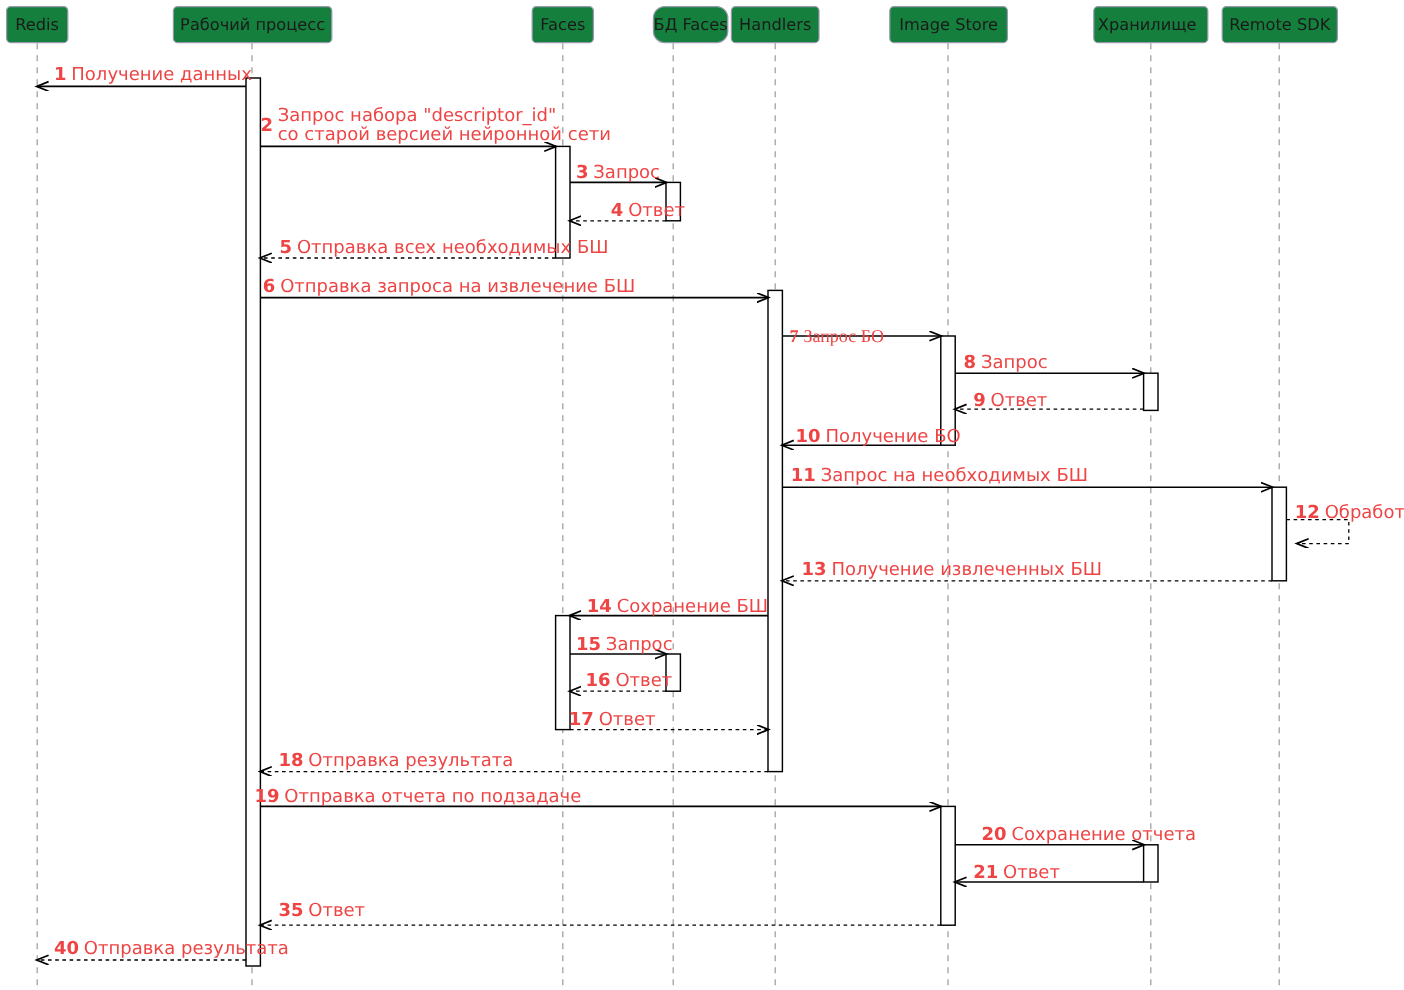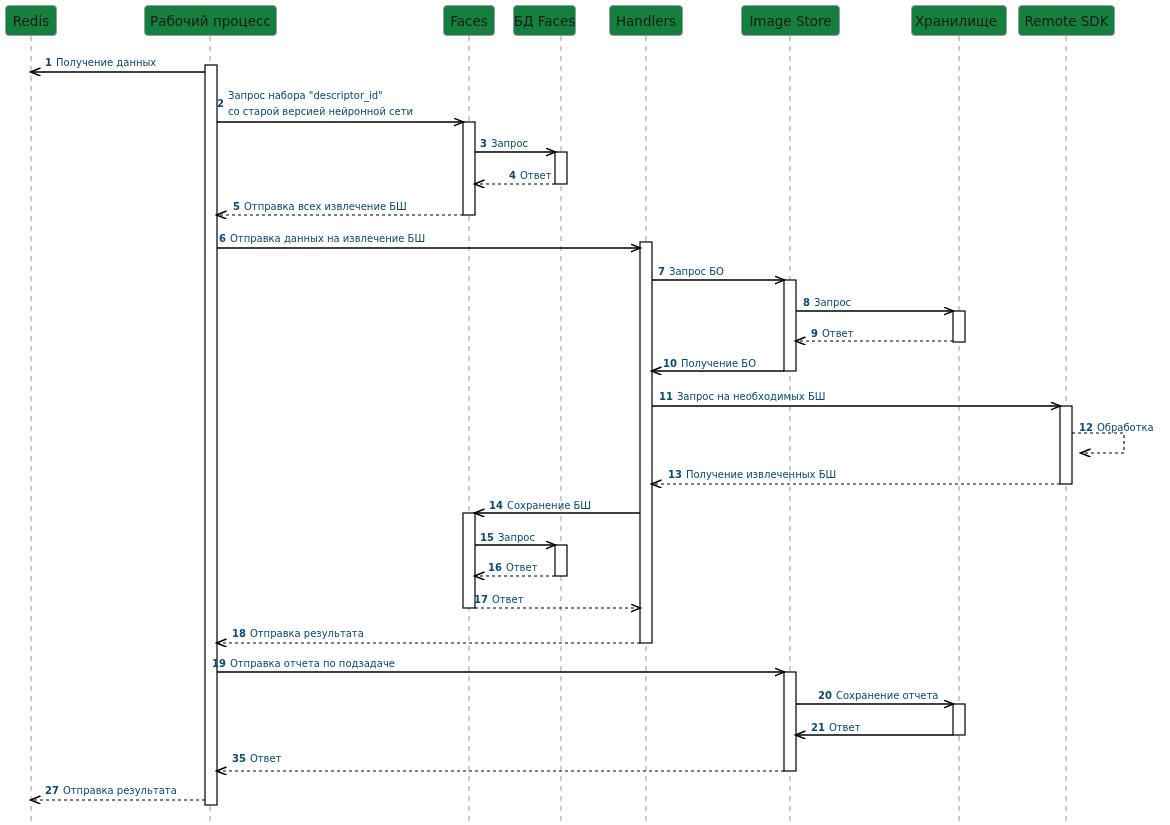--- a/index.html
+++ b/index.html
@@ -29,22 +29,22 @@
     display:flex;
     align-items:center;
     justify-content:center;
     font-size:13.5px;
     color:#1a1a1a;
     white-space:nowrap;
     padding:0 9px;
   }
   .msg-label{
     position:absolute;
-    font-size:10px;
-    color:#0c4a6e;
+    font-size:15px;
+    color:#ef4444;
     white-space:nowrap;
     line-height:15px;
   }
   .msg-num{
     font-weight:bold;
     margin-right:4px;
   }
   .msg-label.two-line{
     line-height:16px;
   }
@@ -125,21 +125,21 @@
   <div id="participant-layer">
       <div class="participant-box" style="left: 5px; top: 5px; width: 52px;">
         <span>Redis</span>
       </div>
       <div class="participant-box" style="left: 144px; top: 5px; width: 133px;">
         <span>Рабочий процесс</span>
       </div>
       <div class="participant-box" style="left: 443px; top: 5px; width: 52px;">
         <span>Faces</span>
       </div>
-      <div class="participant-box" style="left: 513px; top: 5px; width: 63px;">
+      <div class="participant-box" style="left: 544px; top: 5px; width: 63px; border-radius: 10px;">
         <span>БД Faces</span>
       </div>
       <div class="participant-box" style="left: 609px; top: 5px; width: 74px;">
         <span>Handlers</span>
       </div>
       <div class="participant-box" style="left: 741px; top: 5px; width: 99px;">
         <span>Image Store</span>
       </div>
       <div class="participant-box" style="left: 911px; top: 5px; width: 96px; justify-content: flex-end;">
         <span>Хранилище</span>
@@ -147,34 +147,34 @@
       <div class="participant-box" style="left: 1018px; top: 5px; width: 97px;">
         <span>Remote SDK</span>
       </div>
     </div>
   <div id="label-layer">
       <div class="msg-label" style="left: 45px; top: 55px;"><span class="msg-num">1</span><span class="msg-text">Получение данных</span></div>
       <div class="msg-label two-line" style="left: 217px; top: 88px;"><span class="msg-num">2</span><span class="msg-text">Запрос набора "descriptor_id"
 со старой версией нейронной сети</span></div>
       <div class="msg-label" style="left: 480px; top: 136px;"><span class="msg-num">3</span><span class="msg-text">Запрос</span></div>
       <div class="msg-label" style="left: 488px; top: 168px; margin-left: 21px;"><span class="msg-num">4</span><span class="msg-text">Ответ</span></div>
-      <div class="msg-label" style="left: 233px; top: 199px;"><span class="msg-num">5</span><span class="msg-text">Отправка всех извлечение БШ</span></div>
-      <div class="msg-label" style="left: 219px; top: 231px;"><span class="msg-num">6</span><span class="msg-text">Отправка данных на извлечение БШ</span></div>
-      <div class="msg-label" style="left: 658px; top: 264px;"><span class="msg-num">7</span><span class="msg-text">Запрос БО</span></div>
+      <div class="msg-label" style="left: 233px; top: 199px;"><span class="msg-num">5</span><span class="msg-text">Отправка всех необходимых БШ</span></div>
+      <div class="msg-label" style="left: 219px; top: 231px;"><span class="msg-num">6</span><span class="msg-text">Отправка запроса на извлечение БШ</span></div>
+      <div class="msg-label" style="left: 658px; top: 274px; font-family: Liberation Serif, serif;"><span class="msg-num">7</span><span class="msg-text">Запрос БО</span></div>
       <div class="msg-label" style="left: 803px; top: 295px;"><span class="msg-num">8</span><span class="msg-text">Запрос</span></div>
       <div class="msg-label" style="left: 811px; top: 326px;"><span class="msg-num">9</span><span class="msg-text">Ответ</span></div>
       <div class="msg-label" style="left: 663px; top: 356px;"><span class="msg-num">10</span><span class="msg-text">Получение БО</span></div>
       <div class="msg-label" style="left: 659px; top: 389px;"><span class="msg-num">11</span><span class="msg-text">Запрос на необходимых БШ</span></div>
       <div class="msg-label" style="left: 1079px; top: 420px;"><span class="msg-num">12</span><span class="msg-text">Обработка</span></div>
       <div class="msg-label" style="left: 668px; top: 467px;"><span class="msg-num">13</span><span class="msg-text">Получение извлеченных БШ</span></div>
       <div class="msg-label" style="left: 489px; top: 498px;"><span class="msg-num">14</span><span class="msg-text">Сохранение БШ</span></div>
       <div class="msg-label" style="left: 480px; top: 530px;"><span class="msg-num">15</span><span class="msg-text">Запрос</span></div>
       <div class="msg-label" style="left: 488px; top: 560px;"><span class="msg-num">16</span><span class="msg-text">Ответ</span></div>
       <div class="msg-label" style="left: 474px; top: 592px;"><span class="msg-num">17</span><span class="msg-text">Ответ</span></div>
       <div class="msg-label" style="left: 232px; top: 626px;"><span class="msg-num">18</span><span class="msg-text">Отправка результата</span></div>
       <div class="msg-label" style="left: 212px; top: 656px;"><span class="msg-num">19</span><span class="msg-text">Отправка отчета по подзадаче</span></div>
       <div class="msg-label" style="left: 803px; top: 688px; margin-left: 15px;"><span class="msg-num">20</span><span class="msg-text">Сохранение отчета</span></div>
       <div class="msg-label" style="left: 811px; top: 720px;"><span class="msg-num">21</span><span class="msg-text">Ответ</span></div>
       <div class="msg-label" style="left: 232px; top: 751px;"><span class="msg-num">35</span><span class="msg-text">Ответ</span></div>
-      <div class="msg-label" style="left: 45px; top: 783px;"><span class="msg-num">27</span><span class="msg-text">Отправка результата</span></div>
+      <div class="msg-label" style="left: 45px; top: 783px;"><span class="msg-num">40</span><span class="msg-text">Отправка результата</span></div>
     </div>
 
 </div>
 
 </body></html>

